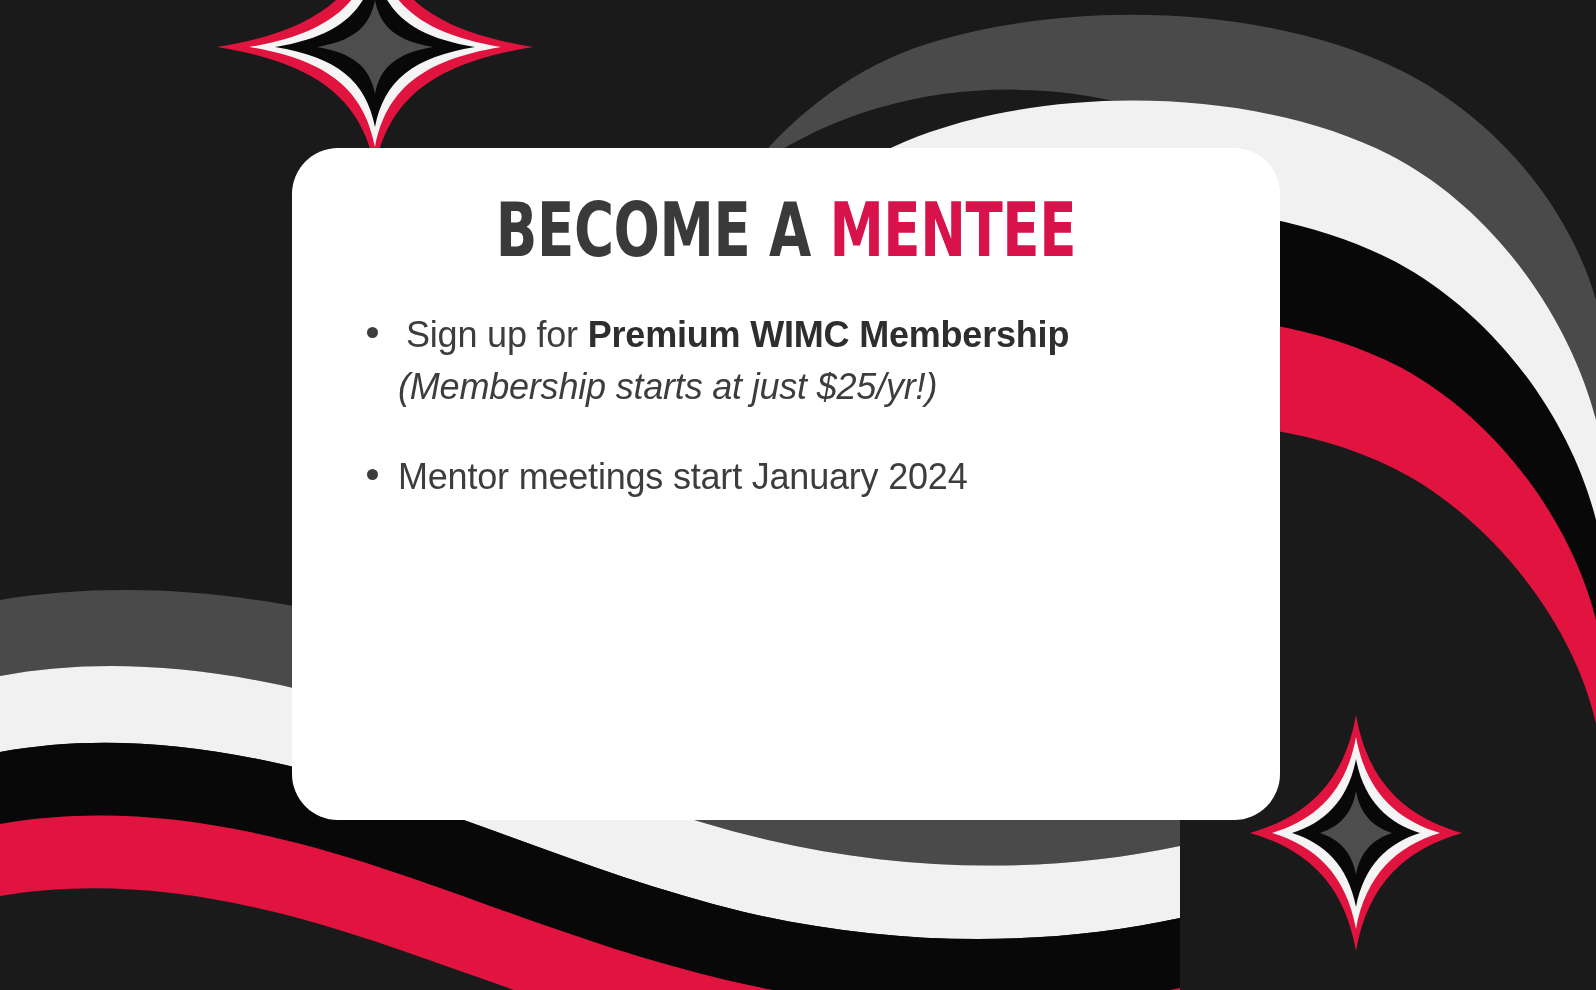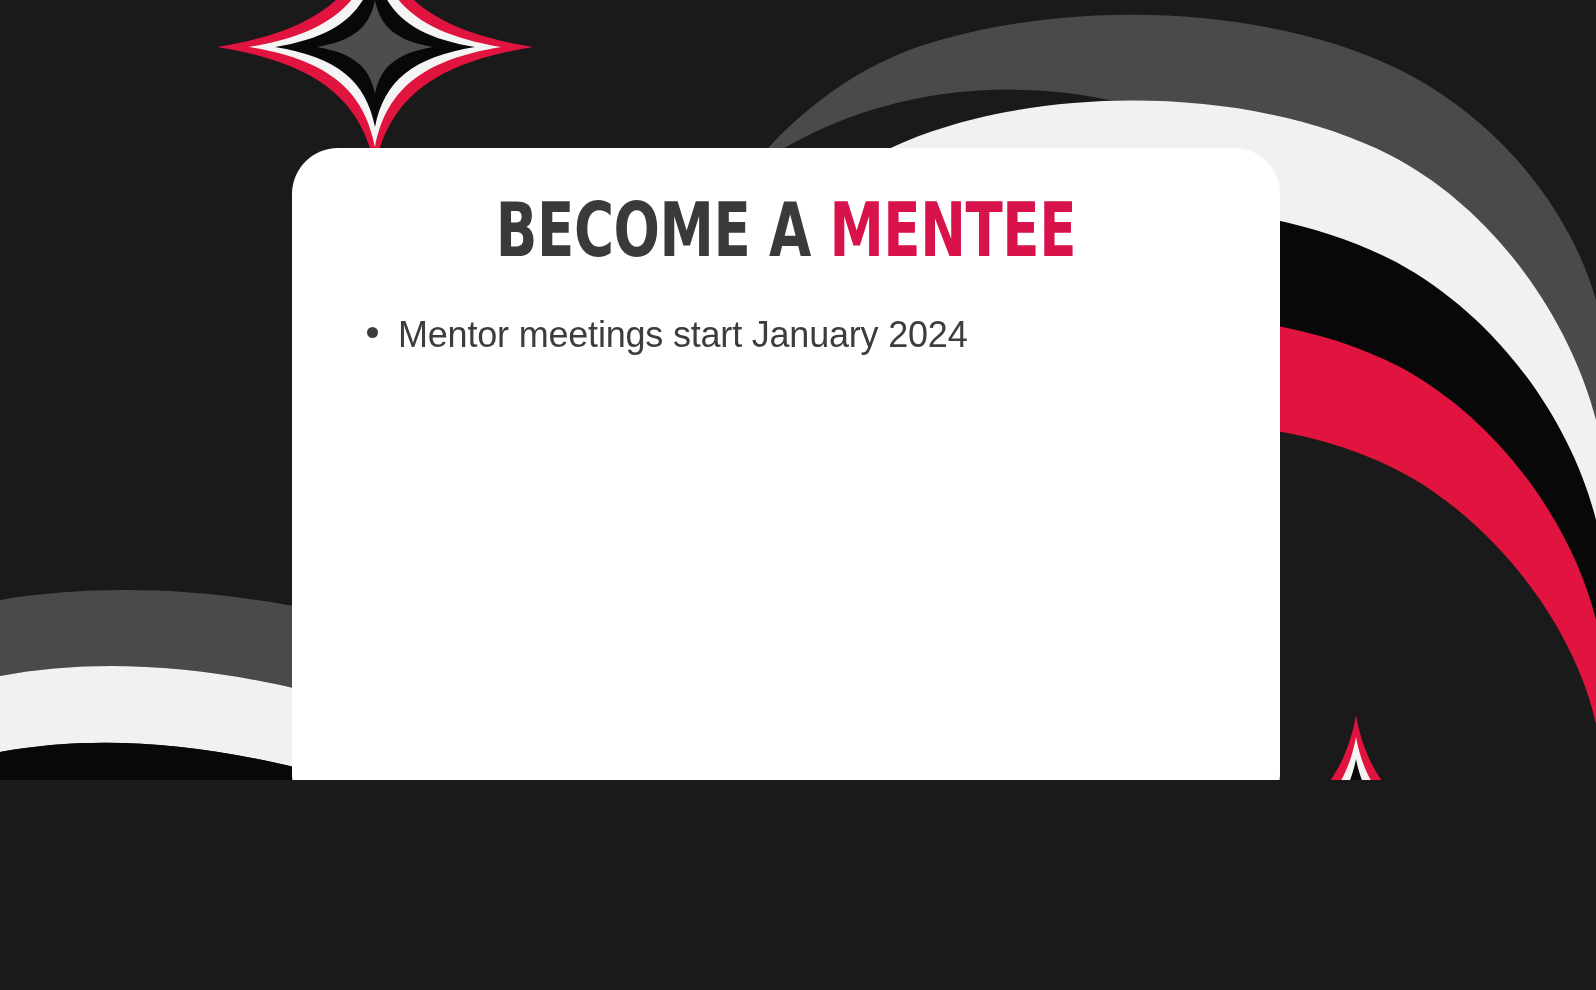--- a/index.html
+++ b/index.html
@@ -12,21 +12,21 @@
 
   body {
     background:#1a1a1a;
     font-family:"Liberation Sans", sans-serif;
     position:relative;
   }
 
   #stage {
     position:relative;
     width:1596px;
-    height:780px;
+    height:990px;
     background:#1a1a1a;
     overflow:hidden;
   }
 
   
   #bg-decor {
     position:absolute;
     inset:0;
     width:1596px;
     height:990px;
@@ -267,20 +267,24 @@
   </svg>
 
   <div id="content-card">
 
     <h1 id="card-title">
       <span class="t-dark">BECOME A</span><span class="t-dark">&nbsp;</span><span class="t-red">MENTEE</span>
     </h1>
 
     <ul id="bullet-list">
 
+      <li class="bullet-item">
+        <span class="bullet-dot"></span>
+        <span class="bullet-body"><span class="indent-lead">Sign up for </span><b>Premium WIMC Membership</b><span></span><em class="bullet-note">(Membership starts at just $25/yr!)</em></span>
+      </li>
 
 
 
       <li class="bullet-item">
         <span class="bullet-dot"></span>
         <span class="bullet-body"><span>Mentor meetings start January 2024</span></span>
       </li>
 
     </ul>
   </div>

